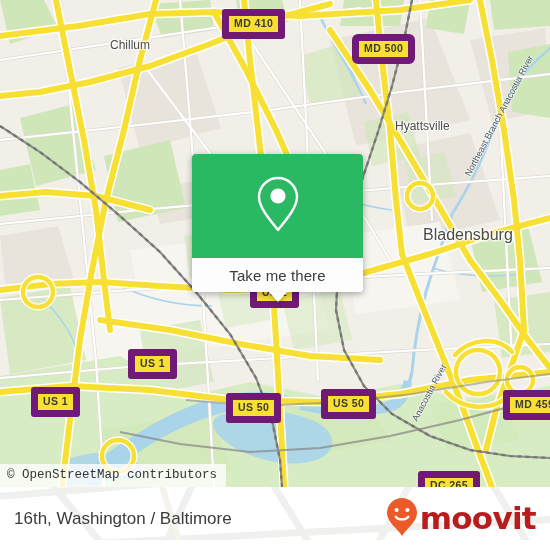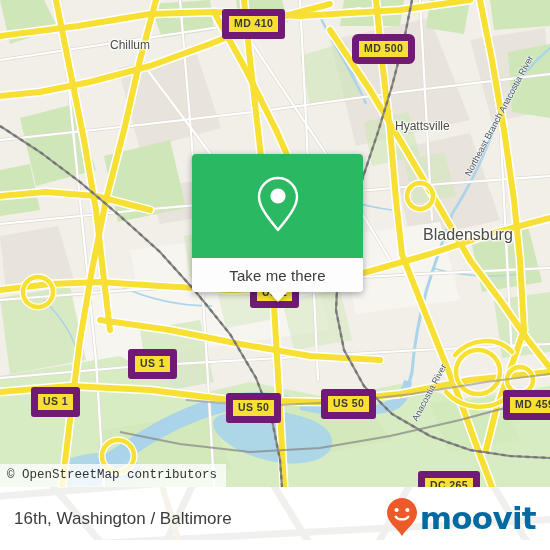--- a/index.html
+++ b/index.html
@@ -111,21 +111,21 @@
   .footer-title{
     position:absolute;left:14px;top:0;height:63px;
     display:flex;align-items:center;
     color:#3c3c3c;font-size:17px;white-space:nowrap;
   }
   .brand{
     position:absolute;right:14px;top:0;height:63px;
     display:flex;align-items:center;gap:2px;
   }
   .brand-word{
-    color:#0369a1;font-size:31px;font-weight:bold;letter-spacing:-.7px;
+    color:#b91c1c;font-size:31px;font-weight:bold;letter-spacing:-.7px;
     line-height:31px;
     font-family:"DejaVu Sans","Liberation Sans",sans-serif;
   }
 </style>
 </head>
 <body>
 
 <div id="app">
 
   <div class="map">

